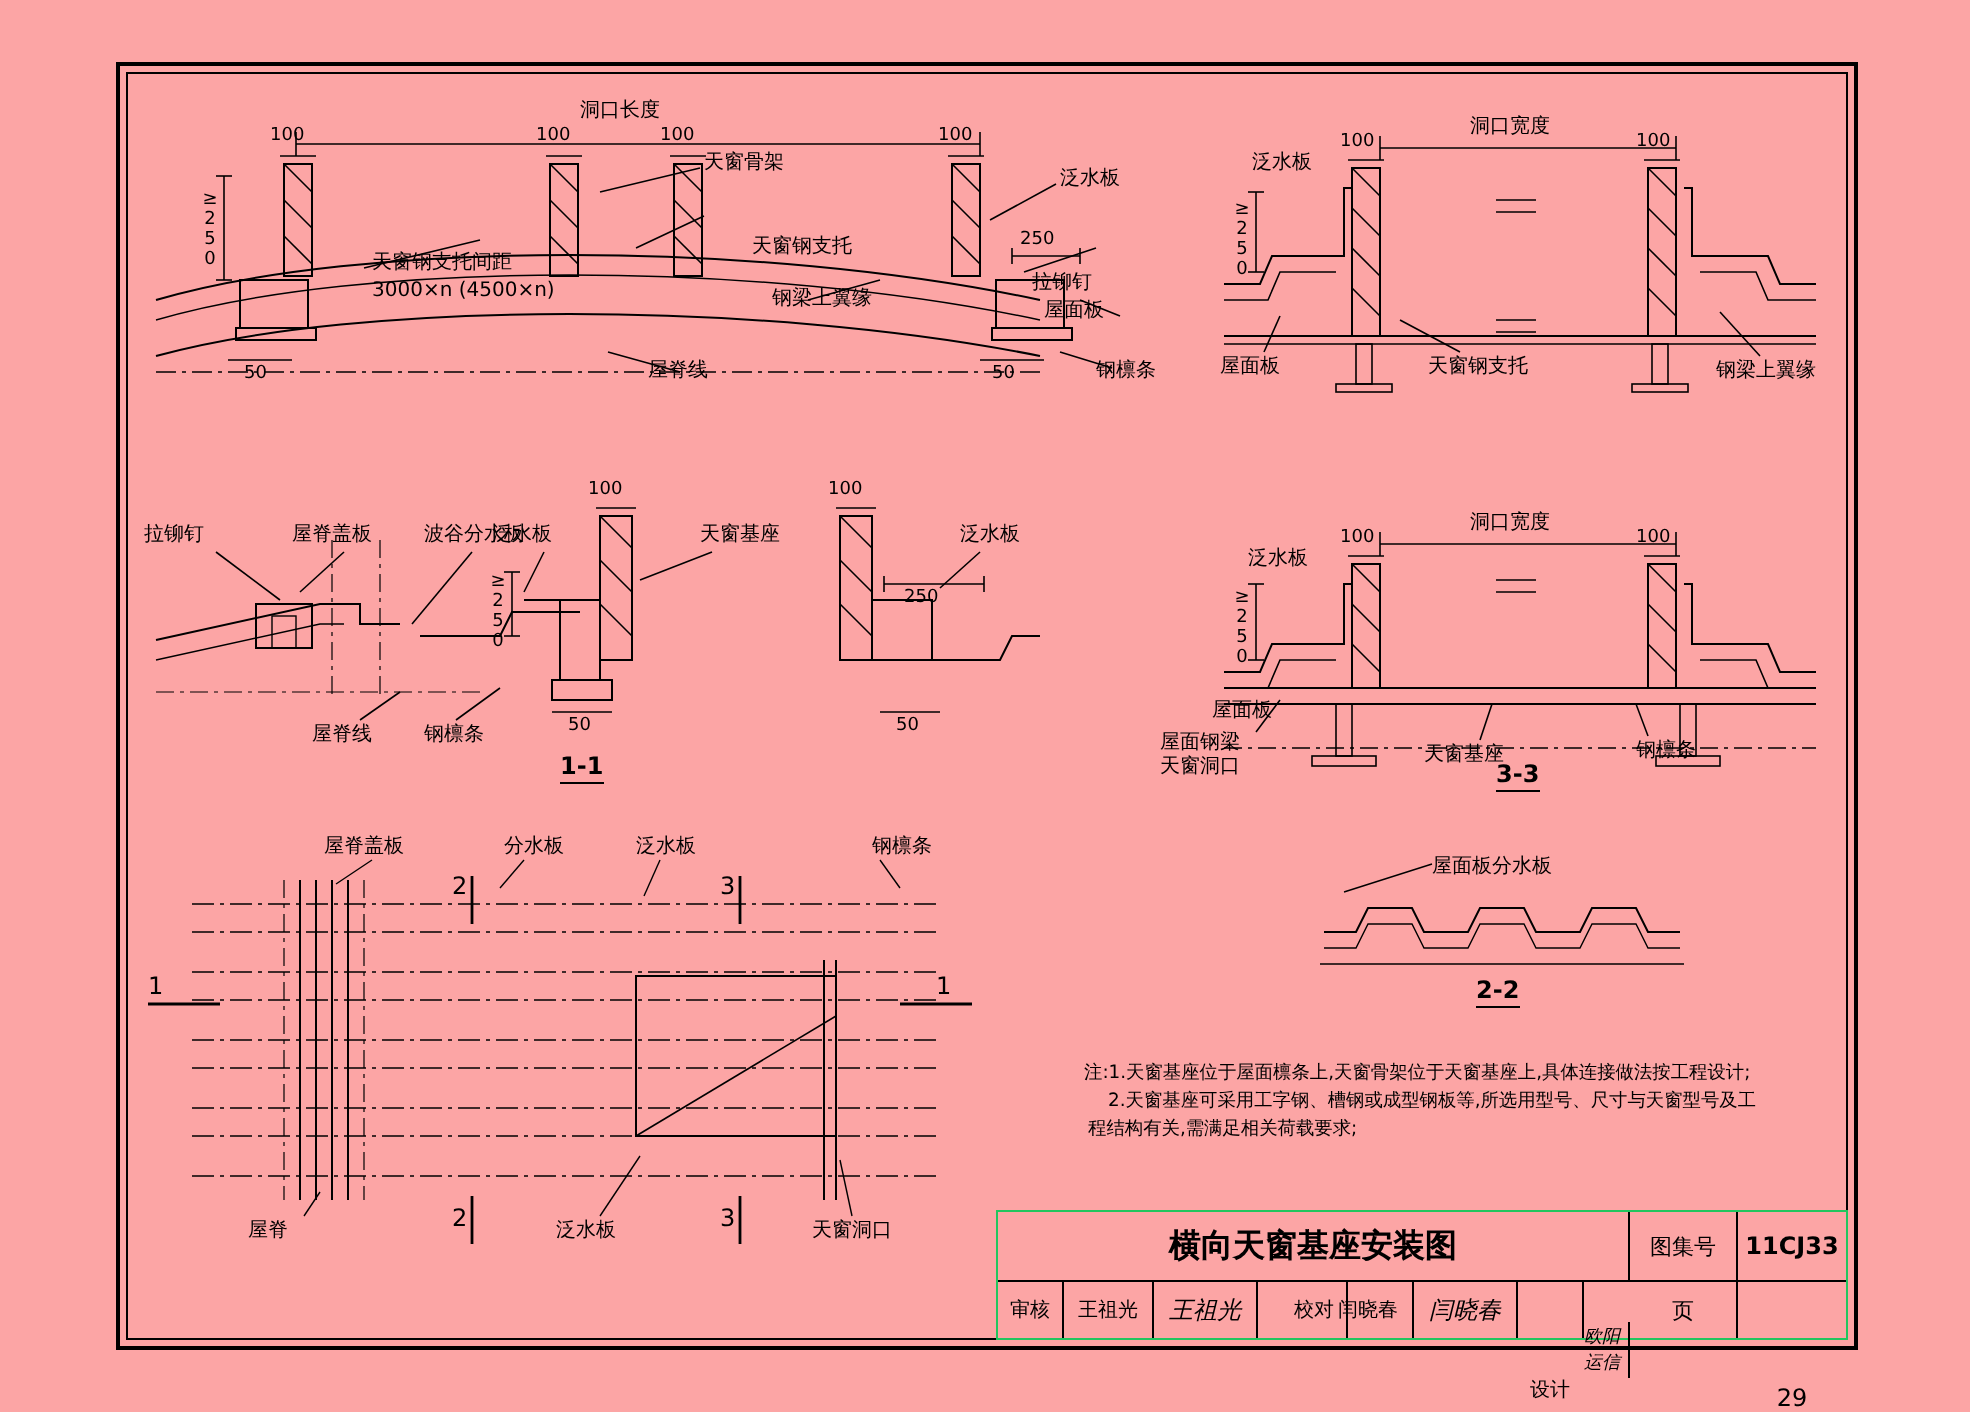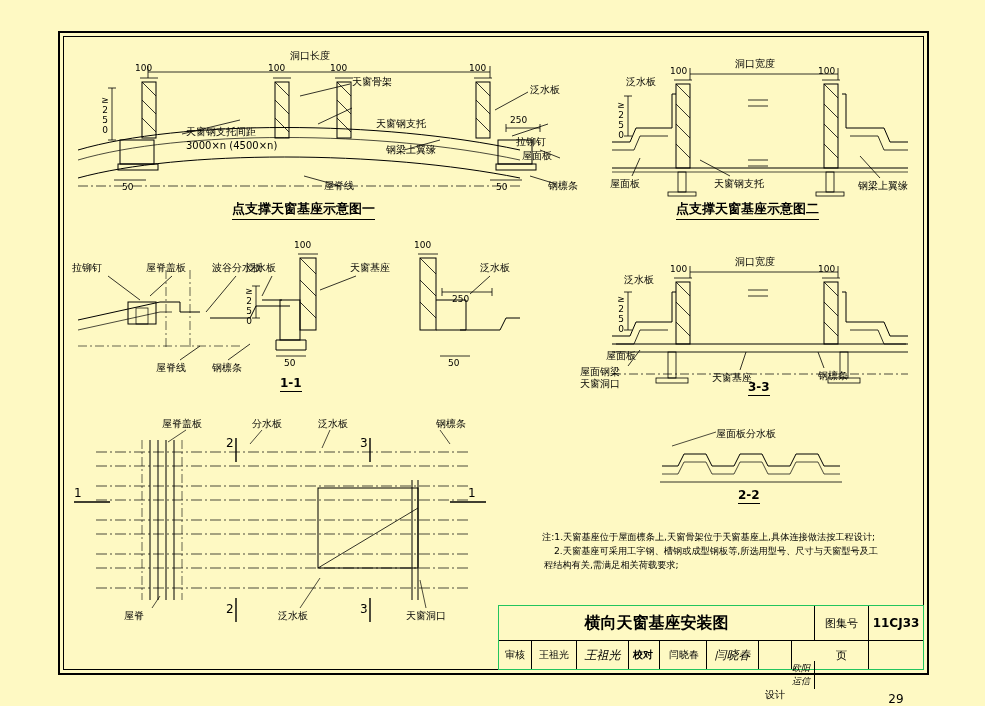--- a/index.html
+++ b/index.html
@@ -1,17 +1,17 @@
 <!DOCTYPE html>
 <html><head>
 <meta charset="utf-8">
 <style>
   html,body{margin:0;padding:0;background:#ffffff;}
   body{width:985px;height:706px;font-family:"DejaVu Sans","Liberation Sans",sans-serif;color:#000;overflow:hidden;}
-  #sheet{position:absolute;left:0;top:0;width:985px;height:706px;background:#fef9c3;}
+  #sheet{position:absolute;left:0;top:0;width:985px;height:706px;background:#fca5a5;}
   .frame-outer{position:absolute;left:58px;top:31px;width:871px;height:644px;border:2px solid #000;box-sizing:border-box;}
   .frame-inner{position:absolute;left:63px;top:36px;width:861px;height:634px;border:1px solid #000;box-sizing:border-box;}
   .lbl{position:absolute;font-size:10px;line-height:11px;white-space:nowrap;}
   .lbl-s{position:absolute;font-size:9px;line-height:10px;white-space:nowrap;}
   .vert{writing-mode:vertical-rl;text-orientation:upright;}
   .title{position:absolute;font-size:13px;font-weight:bold;white-space:nowrap;}
   .uline{border-bottom:1.6px solid #000;padding-bottom:1px;}
   .uline2{border-bottom:1.2px solid #000;padding-bottom:1px;}
   svg{position:absolute;left:0;top:0;overflow:visible;}
   .tb{position:absolute;border:2px solid #22c55e;box-sizing:border-box;}
@@ -105,21 +105,20 @@
   <div class="lbl" style="left:530px;top:84px;">泛水板</div>
   <div class="lbl" style="left:516px;top:136px;">拉铆钉</div>
   <div class="lbl" style="left:376px;top:118px;">天窗钢支托</div>
   <div class="lbl" style="left:186px;top:126px;">天窗钢支托间距</div>
   <div class="lbl" style="left:186px;top:140px;">3000×n (4500×n)</div>
   <div class="lbl" style="left:386px;top:144px;">钢梁上翼缘</div>
   <div class="lbl" style="left:522px;top:150px;">屋面板</div>
   <div class="lbl" style="left:324px;top:180px;">屋脊线</div>
   <div class="lbl" style="left:548px;top:180px;">钢檩条</div>
 
-  <div class="title uline" style="left:232px;top:200px;">点支撑天窗基座示意图一</div>
 
   <svg width="985" height="706">
     <g stroke="#000" fill="none" stroke-width="0.8">
       <line x1="690" y1="74" x2="838" y2="74"></line>
       <line x1="690" y1="68" x2="690" y2="80"></line>
       <line x1="838" y1="68" x2="838" y2="80"></line>
 
       <rect x="676" y="84" width="14" height="84" stroke-width="1"></rect>
       <rect x="824" y="84" width="14" height="84" stroke-width="1"></rect>
       <line x1="676" y1="84" x2="690" y2="98"></line>
@@ -162,21 +161,20 @@
 
   <div class="lbl" style="left:735px;top:58px;">洞口宽度</div>
   <div class="lbl-s" style="left:670px;top:66px;">100</div>
   <div class="lbl-s" style="left:818px;top:66px;">100</div>
   <div class="lbl-s vert" style="left:616px;top:100px;">≥250</div>
   <div class="lbl" style="left:626px;top:76px;">泛水板</div>
   <div class="lbl" style="left:610px;top:178px;">屋面板</div>
   <div class="lbl" style="left:714px;top:178px;">天窗钢支托</div>
   <div class="lbl" style="left:858px;top:180px;">钢梁上翼缘</div>
 
-  <div class="title uline" style="left:676px;top:200px;">点支撑天窗基座示意图二</div>
 
   <svg width="985" height="706">
     <g stroke="#000" fill="none" stroke-width="0.8">
 
       <path d="M78 320 L 160 302 L 180 302 L 180 312 L 200 312" stroke-width="1"></path>
       <path d="M78 330 L 160 312 L 172 312" stroke-width="0.7"></path>
 
       <rect x="128" y="302" width="28" height="22" stroke-width="1"></rect>
       <rect x="136" y="308" width="12" height="16" stroke-width="0.7"></rect>
       <line x1="166" y1="270" x2="166" y2="350" stroke-width="0.6" stroke-dasharray="9,3,2,3"></line>
@@ -378,21 +376,21 @@
 
     <div class="tb" style="left:0;top:35px;width:33px;height:28px;border:0;border-right:1px solid #000;">
       <div class="cellc" style="font-size:10px;">审核</div>
     </div>
     <div class="tb" style="left:33px;top:35px;width:45px;height:28px;border:0;border-right:1px solid #000;">
       <div class="cellc" style="font-size:10px;">王祖光</div>
     </div>
     <div class="tb" style="left:78px;top:35px;width:52px;height:28px;border:0;border-right:1px solid #000;">
       <div class="cellc sig">王祖光</div>
     </div>
-    <div class="tb" style="left:128px;top:35px;width:33px;height:28px;border:0;border-right:1px solid #000;font-weight:bold;">
+    <div class="tb" style="left:142px;top:35px;width:33px;height:28px;border:0;border-right:1px solid #000;">
       <div class="cellc" style="font-size:10px;">校对</div>
     </div>
     <div class="tb" style="left:163px;top:35px;width:45px;height:28px;border:0;border-right:1px solid #000;">
       <div class="cellc" style="font-size:10px;">闫晓春</div>
     </div>
     <div class="tb" style="left:208px;top:35px;width:52px;height:28px;border:0;border-right:1px solid #000;">
       <div class="cellc sig">闫晓春</div>
     </div>
     <div class="tb" style="left:260px;top:35px;width:33px;height:28px;border:0;border-right:1px solid #000;">
       <div class="cellc" style="font-size:10px;margin-top:40px;">设计</div>

